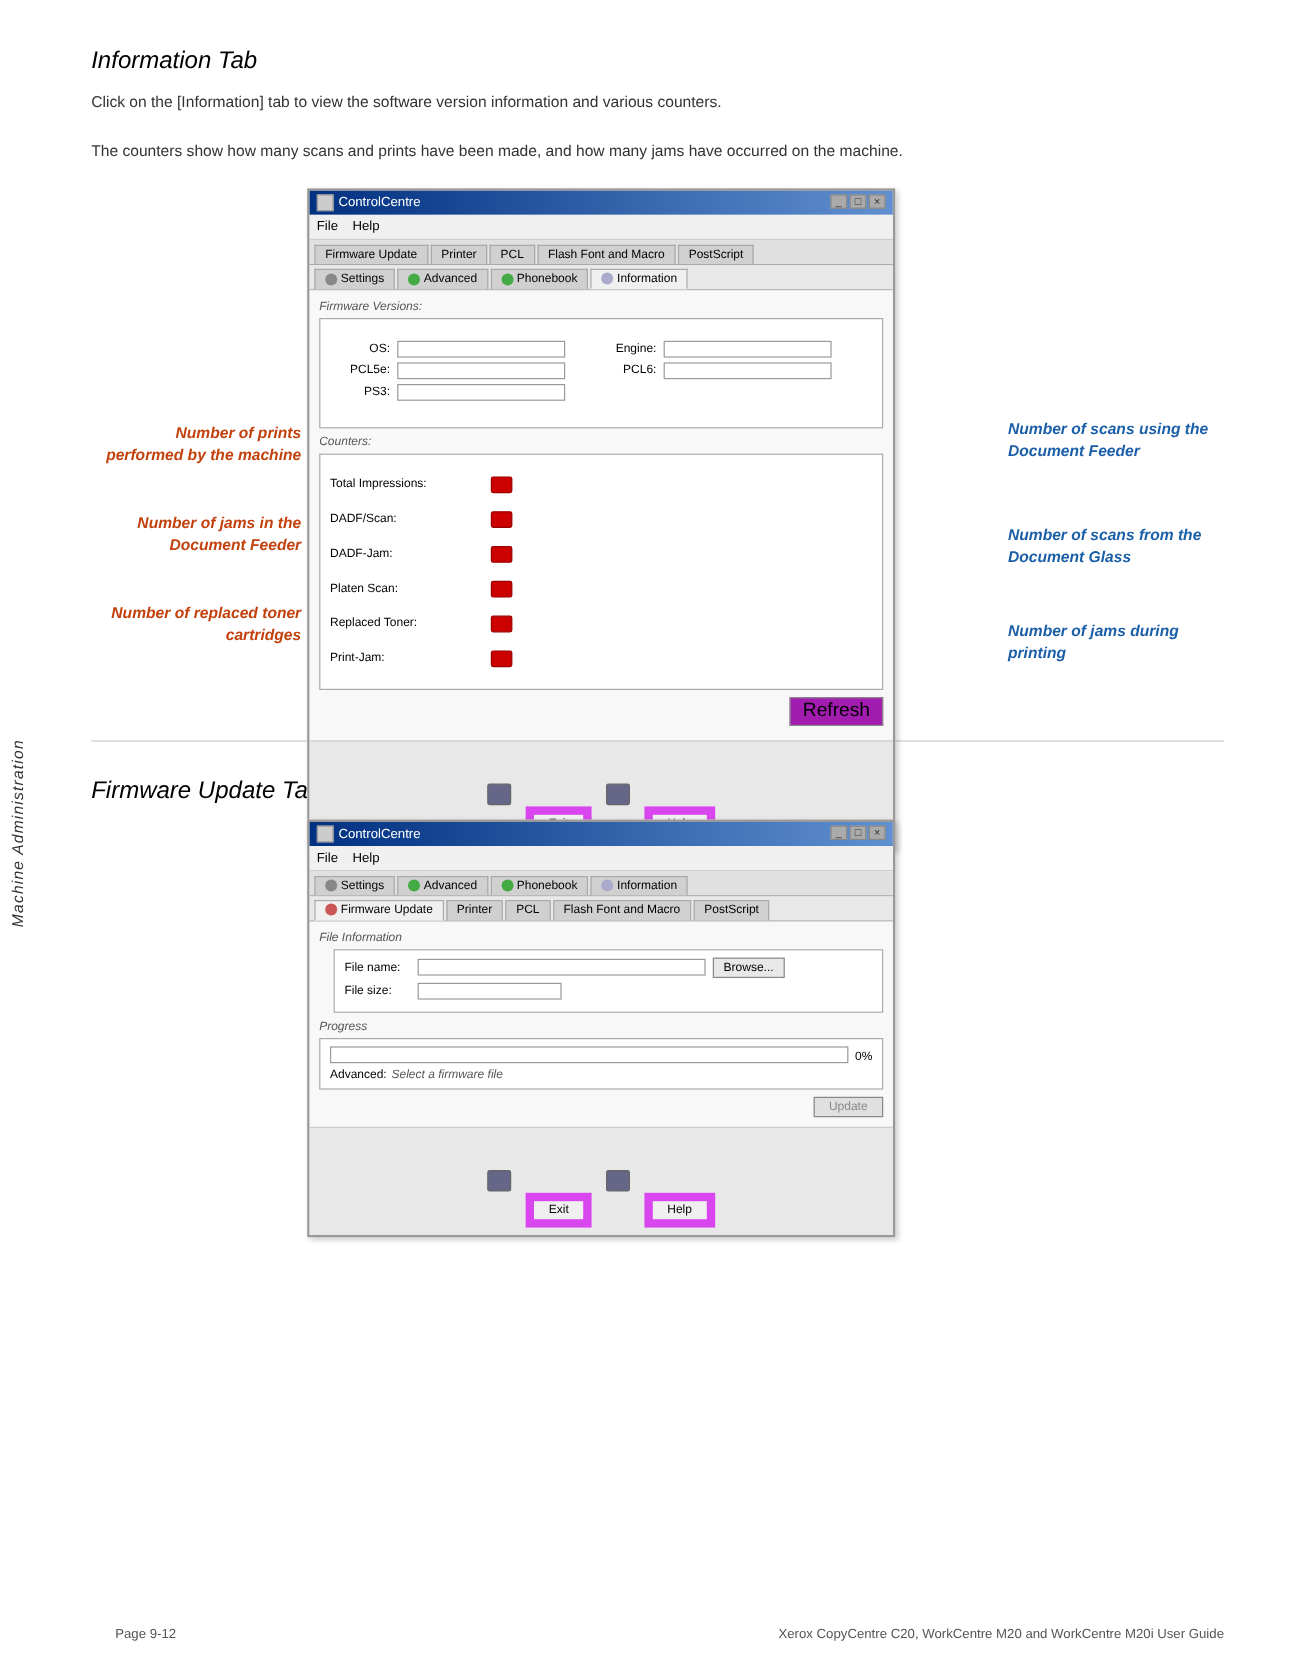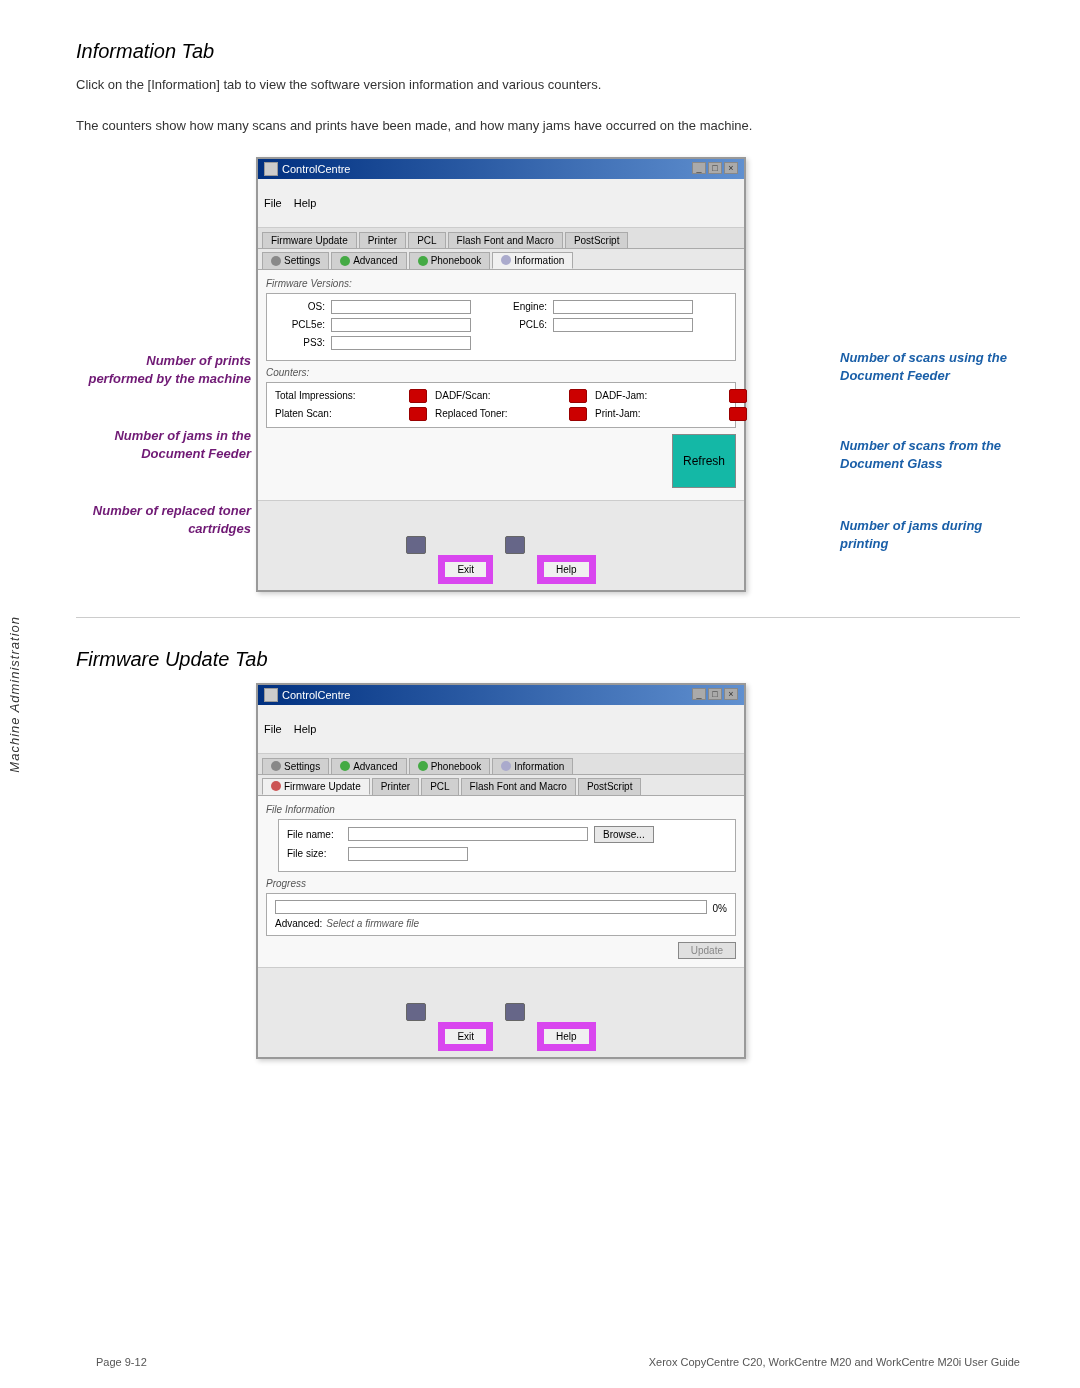--- a/index.html
+++ b/index.html
@@ -62,21 +62,21 @@
       height: 430px;
     }
 
     
     .annotation-left {
       position: absolute;
       left: 5px;
       font-style: italic;
       font-weight: bold;
       font-size: 13px;
-      color: #701a75;
+      color: #c2410c;
       text-align: right;
       width: 170px;
       line-height: 1.4;
     }
 
     
     .annotation-right {
       position: absolute;
       right: 0;
       font-style: italic;
@@ -131,21 +131,21 @@
       display: inline-flex;
       align-items: center;
       justify-content: center;
       font-size: 9px;
       color: #333;
       cursor: pointer;
     }
     .cc-menubar {
       background: #f0f0f0;
       border-bottom: 1px solid #ccc;
-      padding: 18px 6px;
+      padding: 4px 6px;
       font-size: 11px;
       display: flex;
       gap: 12px;
     }
     .cc-menubar span { cursor: pointer; }
 
     .cc-tabs-row1 {
       display: flex;
       padding: 4px 4px 0 4px;
       gap: 2px;
@@ -181,21 +181,21 @@
     }
 
     .cc-group-label {
       font-size: 10px;
       color: #555;
       margin-bottom: 4px;
       font-style: italic;
     }
     .cc-group-box {
       border: 1px solid #aaa;
-      padding: 6px 8px;
+      padding: 18px 8px;
       margin-bottom: 6px;
       background: #fff;
     }
 
     .fw-row {
       display: flex;
       align-items: center;
       margin-bottom: 4px;
       gap: 6px;
     }
@@ -207,22 +207,22 @@
     .fw-input {
       width: 140px;
       height: 14px;
       border: 1px solid #999;
       background: #fff;
       font-size: 10px;
     }
 
     .counters-grid {
       display: grid;
-      grid-template-columns: 1fr 1fr 1fr;
-      gap: 4px 8px;
+      grid-template-columns: 1fr;
+      gap: 15px 8px;
     }
     .counter-row {
       display: flex;
       align-items: center;
       gap: 4px;
       font-size: 10px;
     }
     .counter-label {
       width: 130px;
       font-size: 10px;
@@ -259,24 +259,24 @@
       border: 1px solid #666;
       border-radius: 2px;
     }
 
     .refresh-btn-area {
       display: flex;
       justify-content: flex-end;
       margin-bottom: 4px;
     }
     .refresh-btn {
-      padding: 19px 10px;
-      font-size: 12px;
+      padding: 2px 10px;
+      font-size: 16px;
       border: 1px solid #888;
-      background: #14b8a6;
+      background: #a21caf;
       cursor: pointer;
     }
 
     
     .fw-section {
       margin-top: 30px;
     }
 
     .fw-diagram-area {
       position: relative;

